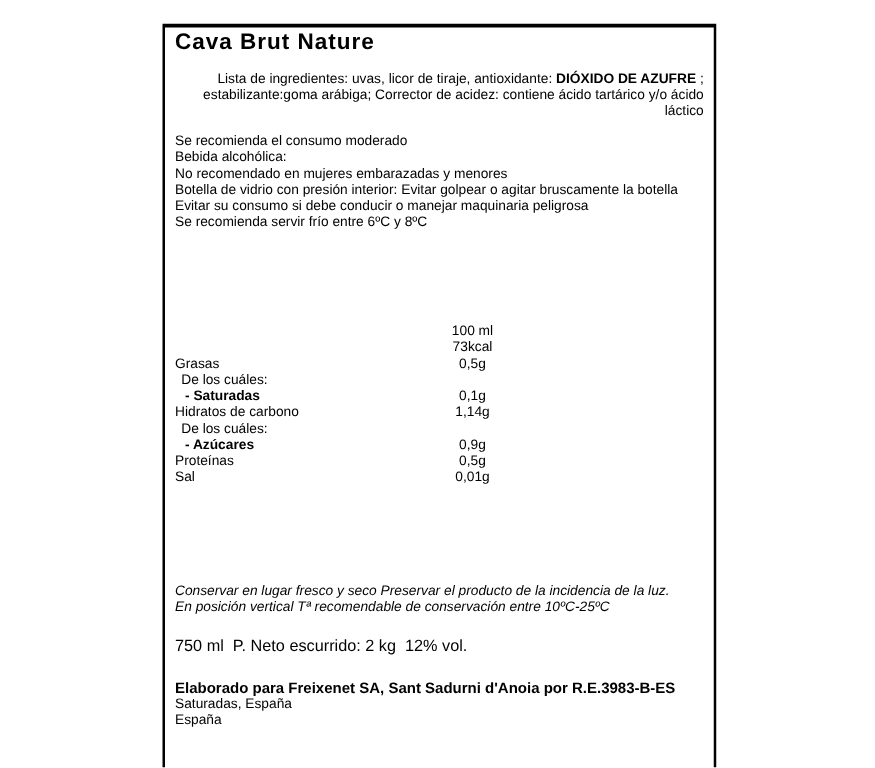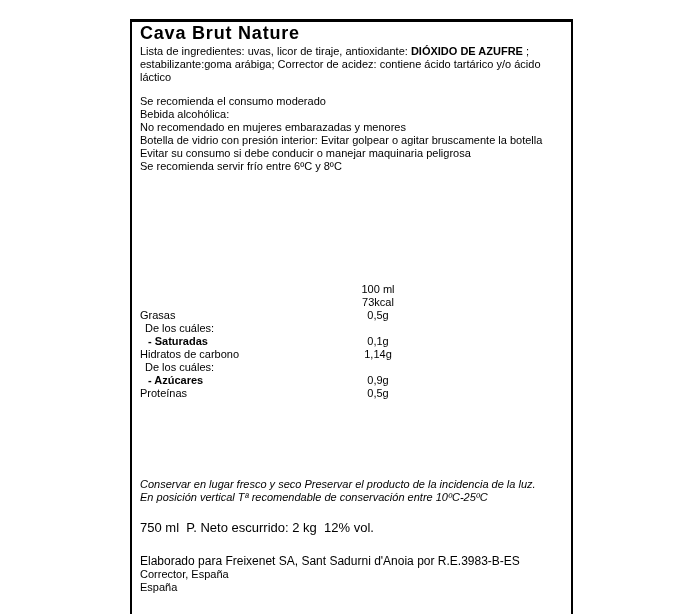--- a/index.html
+++ b/index.html
@@ -26,47 +26,48 @@
     overflow: hidden;
   }
   .title {
     font-size: 18px;
     font-weight: bold;
     letter-spacing: 0.8px;
     line-height: 20px;
   }
   .ingredients {
     font-size: 11px; line-height: 13px;
-    margin-top: 2px;
+    margin-top: 14px;
     max-width: 426px;
+    text-align: right;
   }
   .ingredients b { font-weight: bold; }
   .warnings { margin-top: 11px; }
   .line { font-size: 11px; line-height: 13px; white-space: pre-wrap; }
   .nowrap { white-space: nowrap; font-style: italic; }
-  .nutrition { margin-top: 110px; }
+  .nutrition { margin-top: 74px; }
   .nrow { position: relative; height: 13px; font-size: 11px; line-height: 13px; }
   .nrow .lbl { white-space: pre-wrap; }
   .nrow .val {
     position: absolute; left: 178px; top: 0;
     width: 120px; text-align: center;
     white-space: nowrap;
   }
   .nrow.ind1 .lbl { padding-left: 5px; }
   .nrow.ind2 .lbl { padding-left: 8px; font-weight: bold; }
   .storage { margin-top: 78px; }
   .net {
     margin-top: 16px;
     font-size: 13px; font-weight: normal;
     line-height: 16px;
     white-space: pre-wrap;
   }
   .producer { margin-top: 18px; }
   .producer-main {
-    font-size: 12px; font-weight: normal;
+    font-size: 12px; font-weight: bold;
     line-height: 14px; white-space: nowrap;
   }
 </style>
 </head>
 <body>
 
 <div class="page">
   <div class="label-box">
 
     <div class="title">Cava Brut Nature</div>
@@ -112,29 +113,33 @@
         <span class="val"></span>
       </div>
       <div class="nrow ind2">
         <span class="lbl">- Azúcares</span>
         <span class="val">0,9g</span>
       </div>
       <div class="nrow">
         <span class="lbl">Proteínas</span>
         <span class="val">0,5g</span>
       </div>
+      <div class="nrow">
+        <span class="lbl">Sal</span>
+        <span class="val">0,01g</span>
+      </div>
     </div>
 
     <div class="storage">
       <div class="line nowrap">Conservar en lugar fresco y seco Preservar el producto de la incidencia de la luz.</div>
       <div class="line nowrap">En posición vertical Tª recomendable de conservación entre 10ºC-25ºC</div>
     </div>
 
     <div class="net">750 ml  P. Neto escurrido: 2 kg  12% vol.</div>
 
     <div class="producer">
       <div class="producer-main">Elaborado para Freixenet SA, Sant Sadurni d'Anoia por R.E.3983-B-ES</div>
-      <div class="line">Corrector, España</div>
+      <div class="line">Saturadas, España</div>
       <div class="line">España</div>
     </div>
 
   </div>
 </div>
 
 </body></html>

